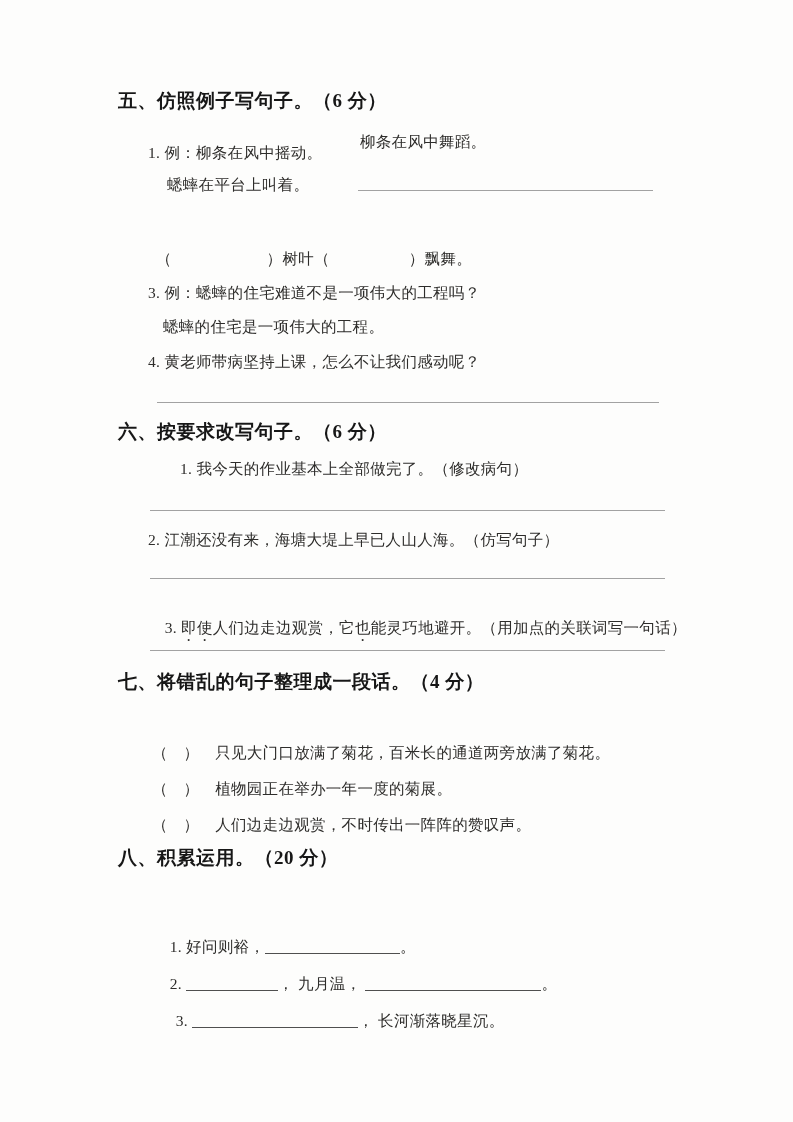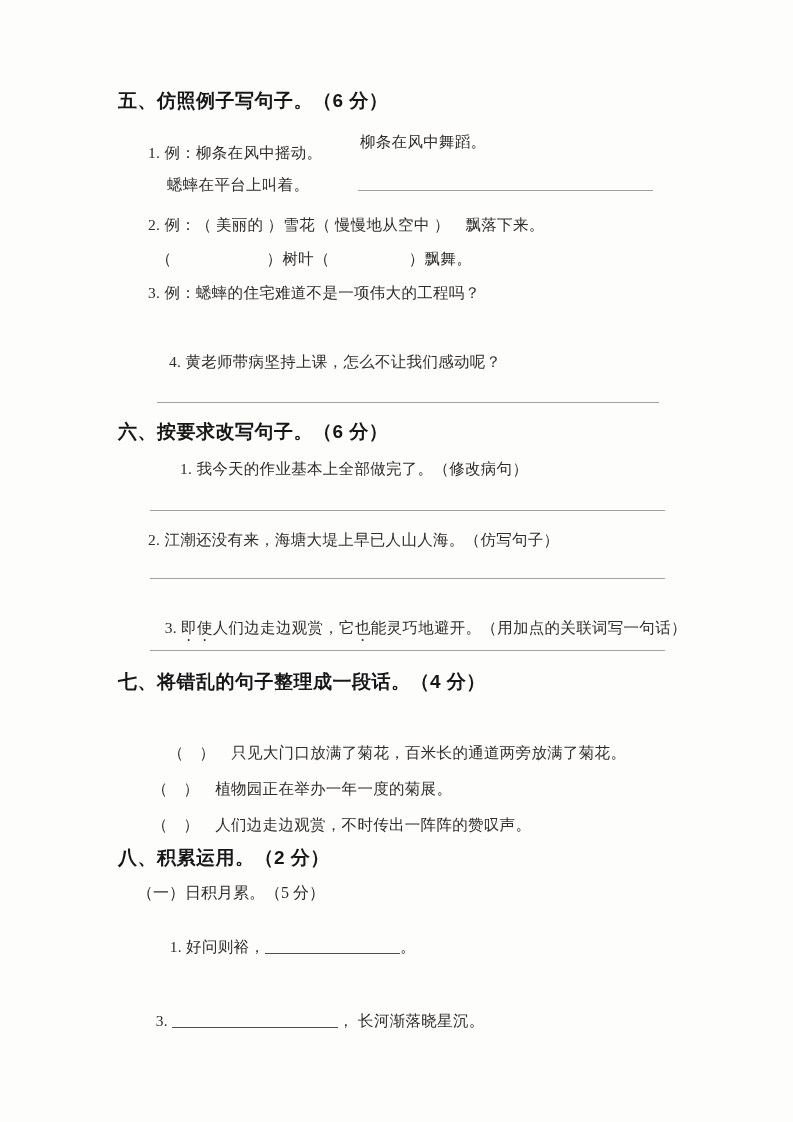--- a/index.html
+++ b/index.html
@@ -23,21 +23,21 @@
   .row {
     position: absolute;
     white-space: pre;
     font-size: 15.5px;
     line-height: 20px;
     letter-spacing: 0.3px;
   }
   .heading {
     position: absolute;
     white-space: pre;
-    font-family: Liberation Sans, sans-serif;
+    font-family: Liberation Serif, serif;
     font-weight: bold;
     font-size: 19px;
     line-height: 22px;
     color: var(--heading);
     letter-spacing: 0.5px;
   }
   .subheading {
     position: absolute;
     white-space: pre;
     font-size: 16px;
@@ -71,52 +71,54 @@
 <div class="page">
 
   <div class="heading" style="left:118px; top:90px;">五、仿照例子写句子。（6 分）</div>
 
   <div class="row" style="left:148px; top:143px;">1. 例：柳条在风中摇动。</div>
   <div class="row" style="left:360px; top:132px;font-family:Liberation Serif, serif;">柳条在风中舞蹈。</div>
 
   <div class="row" style="left:167px; top:175px;">蟋蟀在平台上叫着。</div>
   <div class="answer-line" style="left:358px; top:190px; width:295px;"></div>
 
-  <div class="row" style="left:148px; top:215px;">2. 例：（ 美丽的 ）雪花（ 慢慢地从空中 ）　飘落下来。</div>
   <div class="row" style="left:156px; top:249px;">（　　　　　　）树叶（　　　　　）飘舞。</div>
 
   <div class="row" style="left:148px; top:283px;">3. 例：蟋蟀的住宅难道不是一项伟大的工程吗？</div>
+  <div class="row" style="left:163px; top:317px;">蟋蟀的住宅是一项伟大的工程。</div>
 
-  <div class="row" style="left:148px; top:352px;margin-left:21px;">4. 黄老师带病坚持上课，怎么不让我们感动呢？</div>
+  <div class="row" style="left:148px; top:352px;">4. 黄老师带病坚持上课，怎么不让我们感动呢？</div>
   <div class="answer-line" style="left:157px; top:402px; width:502px;"></div>
 
   <div class="heading" style="left:118px; top:421px;">六、按要求改写句子。（6 分）</div>
 
   <div class="row" style="left:148px; top:459px;margin-left:32px;">1. 我今天的作业基本上全部做完了。（修改病句）</div>
   <div class="answer-line" style="left:150px; top:510px; width:515px;"></div>
 
   <div class="row" style="left:148px; top:530px;">2. 江潮还没有来，海塘大堤上早已人山人海。（仿写句子）</div>
   <div class="answer-line" style="left:150px; top:578px; width:515px;"></div>
 
   <div class="row" style="left:148px; top:598px;">
     <span>3. </span><span class="em-dot">即使</span><span>人们边走边观赏，它</span><span class="em-dot">也</span><span>能灵巧地避开。（用加点的关联词写一句话）</span>
   </div>
   <div class="answer-line" style="left:150px; top:650px; width:515px;"></div>
 
   <div class="heading" style="left:118px; top:671px;">七、将错乱的句子整理成一段话。（4 分）</div>
 
-  <div class="row" style="left:152px; top:743px;margin-left:16px;">（　）　只见大门口放满了菊花，百米长的通道两旁放满了菊花。</div>
+  <div class="row" style="left:152px; top:743px;">（　）　只见大门口放满了菊花，百米长的通道两旁放满了菊花。</div>
   <div class="row" style="left:152px; top:779px;">（　）　植物园正在举办一年一度的菊展。</div>
   <div class="row" style="left:152px; top:815px;">（　）　人们边走边观赏，不时传出一阵阵的赞叹声。</div>
 
-  <div class="heading" style="left:118px; top:847px;">八、积累运用。（2 分）</div>
-  <div class="subheading" style="left:137px; top:883px;">（一）日积月累。（5 分）</div>
+  <div class="heading" style="left:118px; top:847px;">八、积累运用。（20 分）</div>
 
   <div class="row" style="left:153px; top:917px;">
     <span>1. 好问则裕，</span><span class="blank w135"></span><span>。</span>
   </div>
 
+  <div class="row" style="left:153px; top:954px;">
+    <span>2. </span><span class="blank w92"></span><span>， 九月温， </span><span class="blank w176"></span><span>。</span>
+  </div>
 
-  <div class="row" style="left:139px; top:991px;">
+  <div class="row" style="left:159px; top:991px;">
     <span>3. </span><span class="blank w166"></span><span>， 长河渐落晓星沉。</span>
   </div>
 
 </div>
 
 </body></html>

